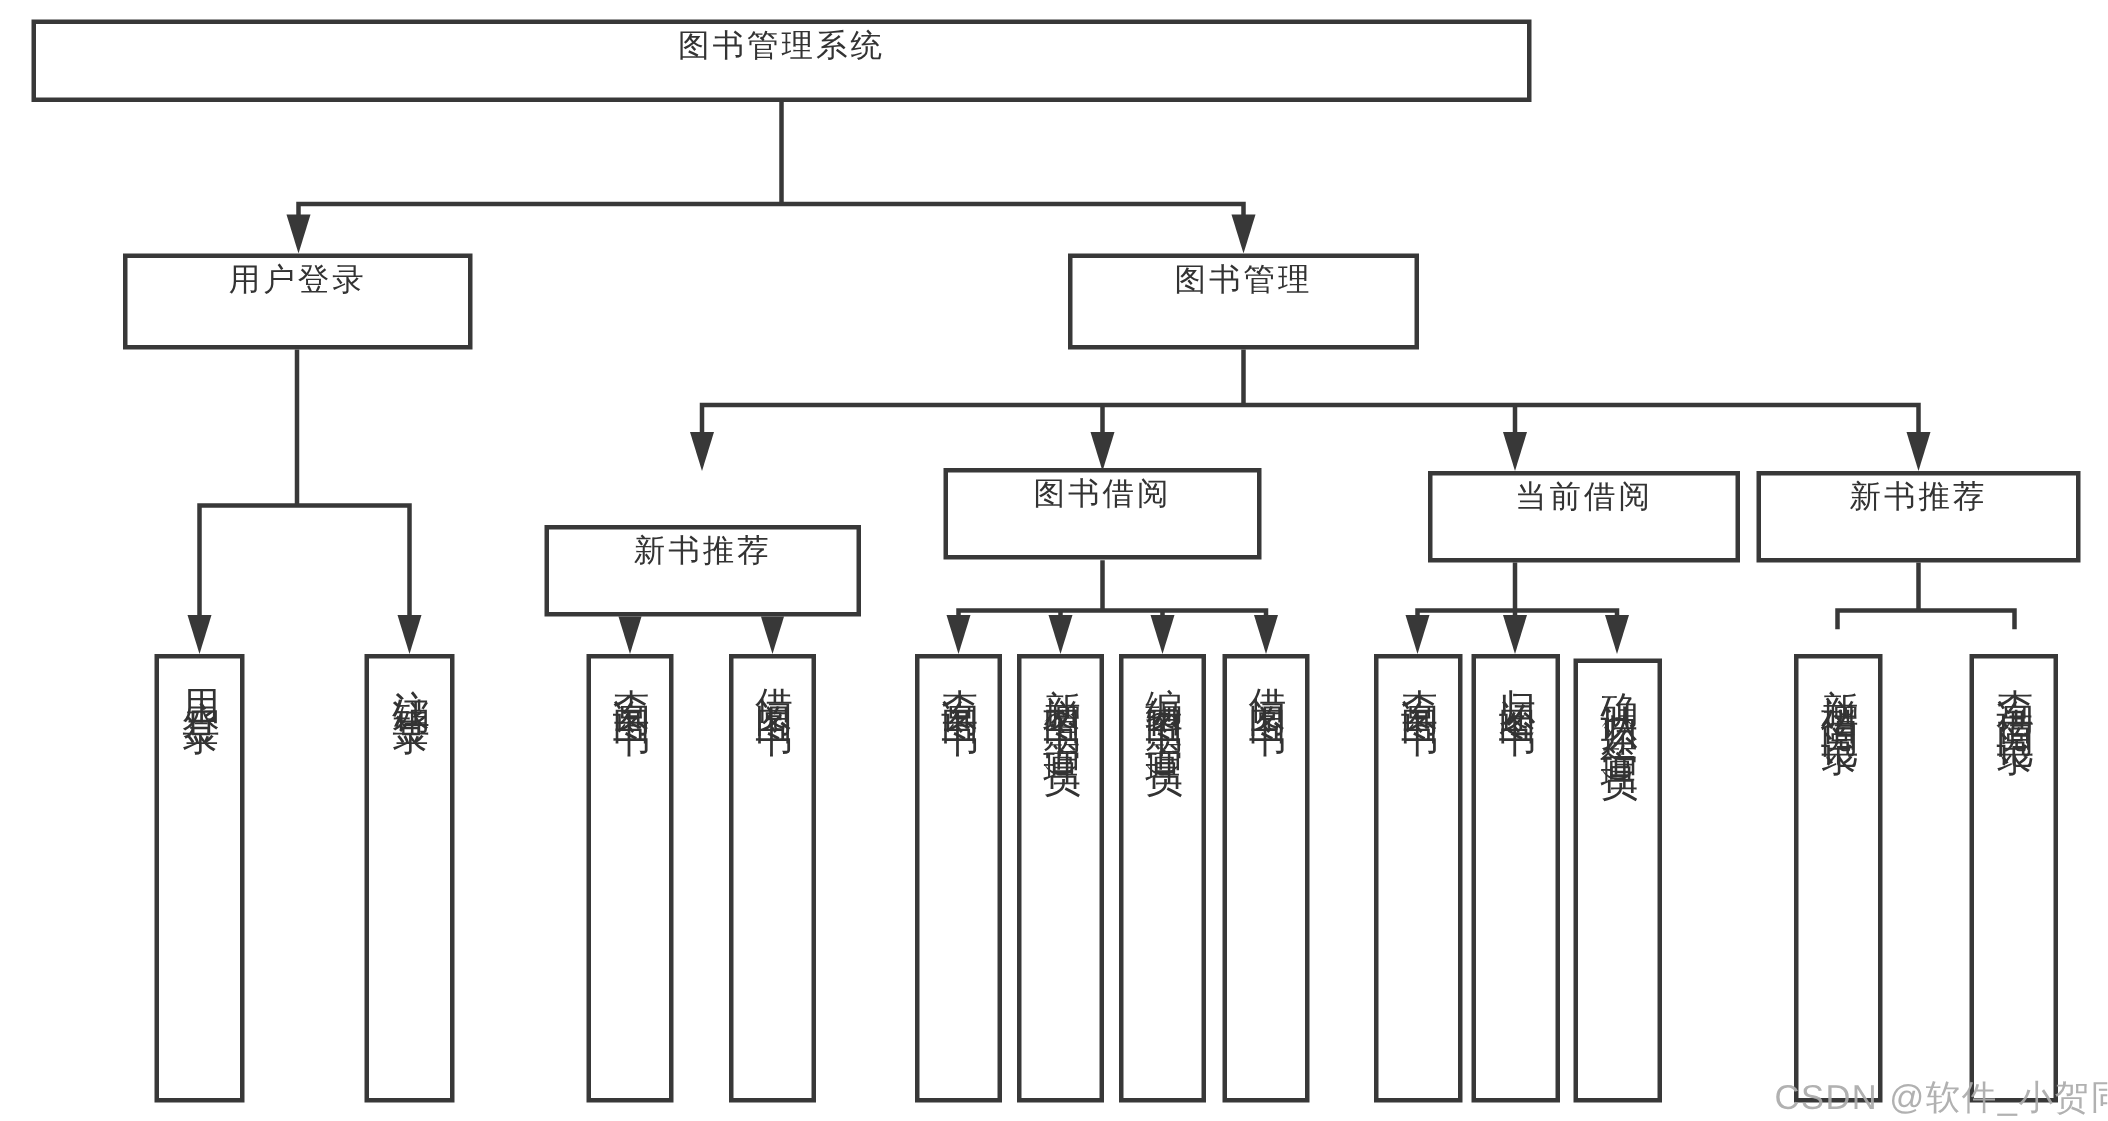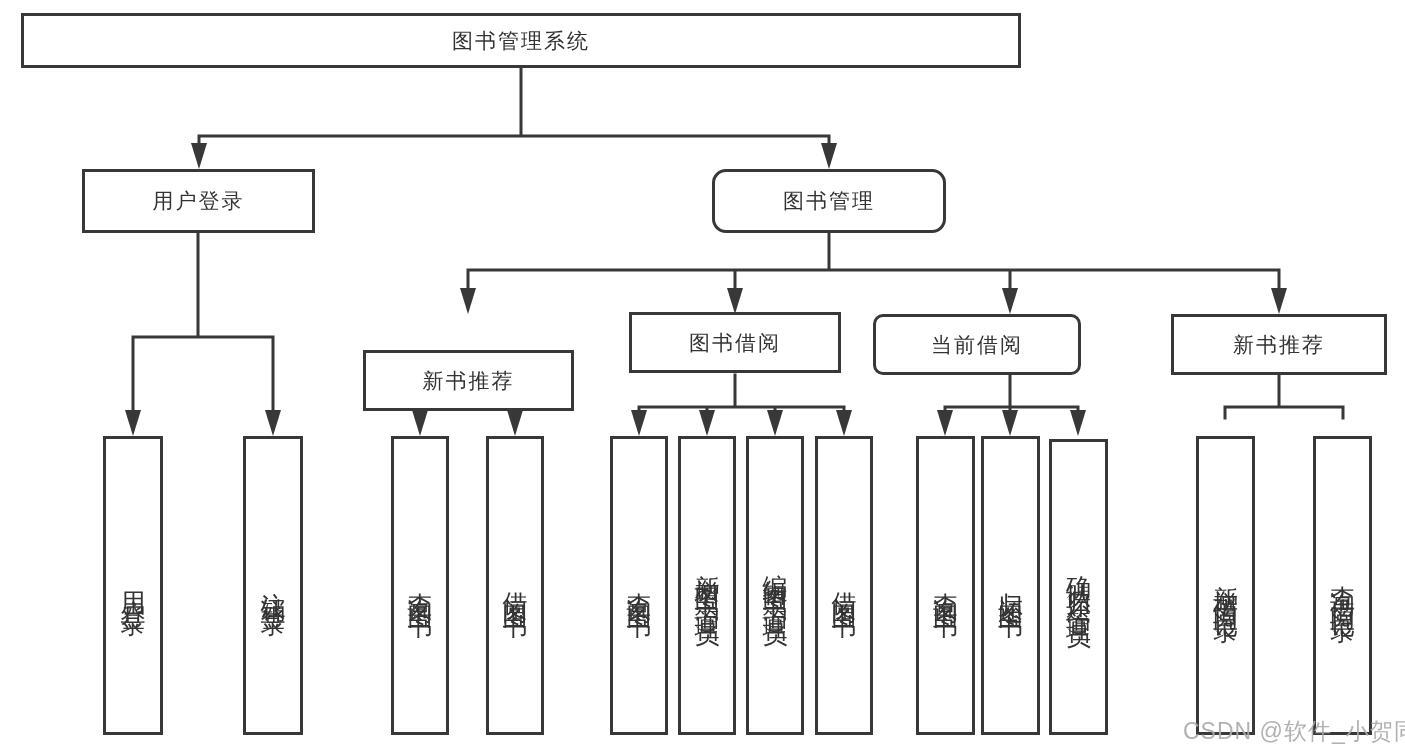--- a/index.html
+++ b/index.html
@@ -2,21 +2,21 @@
 <html><head>
 <meta charset="utf-8">
 <style>
   html,body{margin:0;padding:0;background:#fff;}
   .stage{
     position:relative;width:1405px;height:747px;background:#ffffff;
     font-family:"Liberation Sans","DejaVu Sans",sans-serif;overflow:hidden;
   }
   .node{
     position:absolute;background:#fff;border:3px solid #383838;box-sizing:border-box;
-    display:flex;align-items:center;justify-content:center;color:#333;
+    display:flex;justify-content:center;color:#333;
   }
   .h-node{font-size:21px;letter-spacing:2px;white-space:nowrap;}
   .v-node span{
     writing-mode:vertical-rl;text-orientation:mixed;
     font-size:25px;letter-spacing:7px;line-height:1;
   }
   svg.connectors{position:absolute;left:0;top:0;z-index:0;}
   .node{z-index:1;}
   .watermark{
     position:absolute;left:1183px;top:716px;z-index:3;
@@ -85,31 +85,31 @@
     </g>
   </svg>
 
   <div class="node h-node" style="left:21px;top:13px;width:1000px;height:55px;">
     <span>图书管理系统</span>
   </div>
 
   <div class="node h-node" style="left:82px;top:169px;width:233px;height:64px;">
     <span>用户登录</span>
   </div>
-  <div class="node h-node" style="left:712px;top:169px;width:234px;height:64px;border-radius:14px;">
+  <div class="node h-node" style="left:712px;top:169px;width:234px;height:64px;">
     <span>图书管理</span>
   </div>
 
   <div class="node h-node" style="left:363px;top:314px;width:211px;height:61px;margin-top:36px;">
     <span>新书推荐</span>
   </div>
   <div class="node h-node" style="left:629px;top:312px;width:212px;height:61px;">
     <span>图书借阅</span>
   </div>
-  <div class="node h-node" style="left:873px;top:314px;width:208px;height:61px;border-radius:10px;">
+  <div class="node h-node" style="left:952px;top:314px;width:208px;height:61px;">
     <span>当前借阅</span>
   </div>
   <div class="node h-node" style="left:1171px;top:314px;width:216px;height:61px;">
     <span>新书推荐</span>
   </div>
 
   <div class="node v-node" style="left:103px;top:436px;width:60px;height:299px;">
     <span>用户登录</span>
   </div>
   <div class="node v-node" style="left:243px;top:436px;width:60px;height:299px;">

